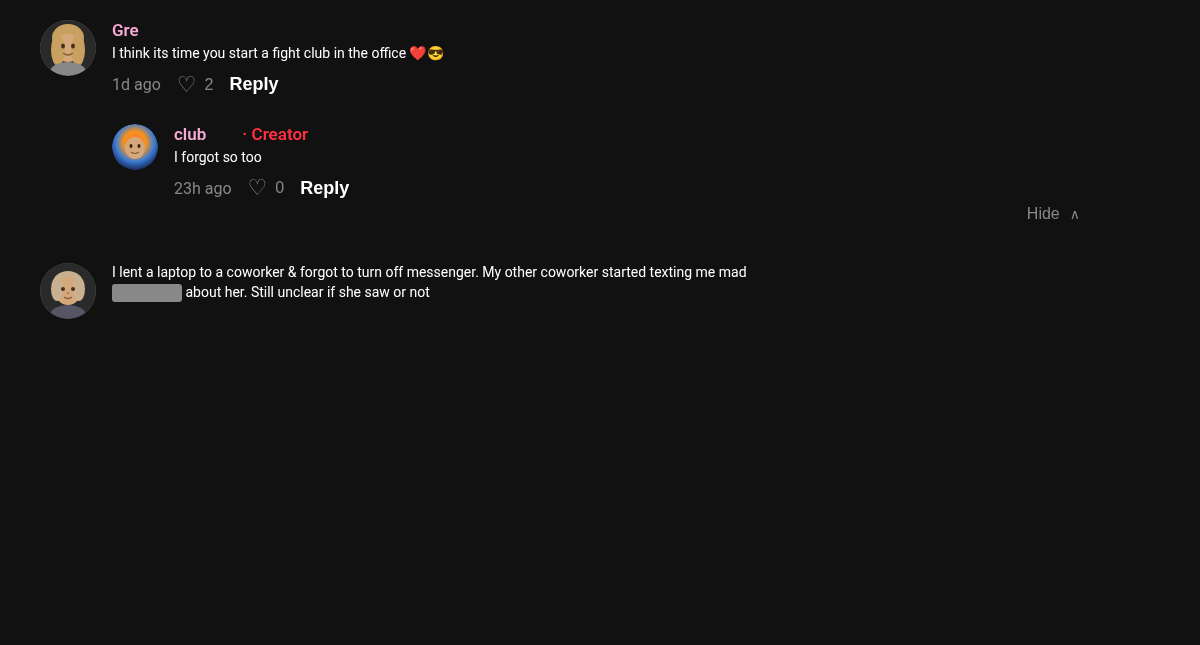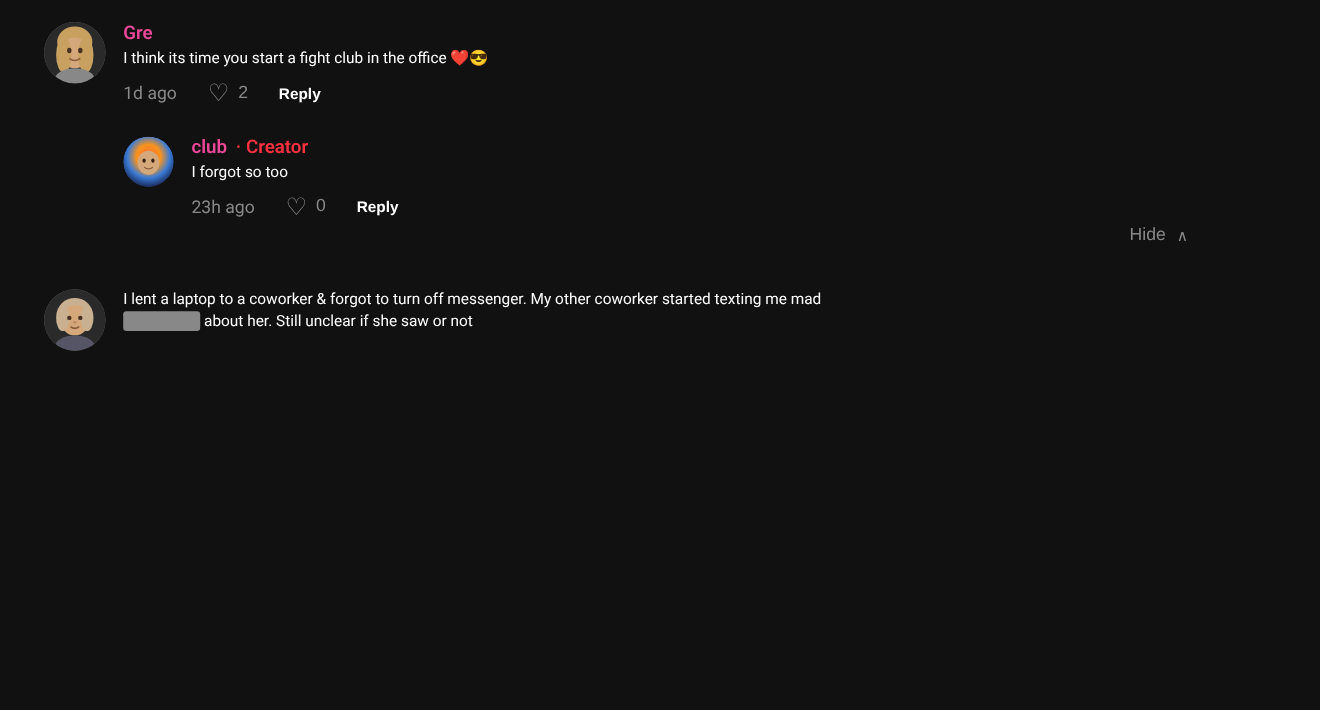--- a/index.html
+++ b/index.html
@@ -39,41 +39,42 @@
     .comment-header {
       display: flex;
       align-items: center;
       gap: 8px;
       margin-bottom: 4px;
     }
 
     .username {
       font-size: 17px;
       font-weight: 600;
-      color: #ec4899;
+      color: #f9a8d4;
     }
 
     .creator-badge {
       font-size: 17px;
       font-weight: 600;
       color: #ff3040;
+      margin-left: 28px;
     }
 
     .comment-text {
       font-size: 14px;
       color: #ffffff;
       line-height: 1.4;
       margin-bottom: 10px;
       font-weight: 400;
     }
 
     .comment-meta {
       display: flex;
       align-items: center;
-      gap: 28px;
+      gap: 16px;
     }
 
     .timestamp {
       font-size: 16px;
       color: #888888;
     }
 
     .like-btn {
       display: flex;
       align-items: center;
@@ -91,21 +92,21 @@
       color: #888888;
       line-height: 1;
     }
 
     .like-count {
       font-size: 16px;
       color: #888888;
     }
 
     .reply-btn {
-      font-size: 14px;
+      font-size: 18px;
       color: #ffffff;
       font-weight: 600;
       cursor: pointer;
       background: none;
       border: none;
       padding: 0;
     }
 
     .reply-section {
       margin-left: 72px;

